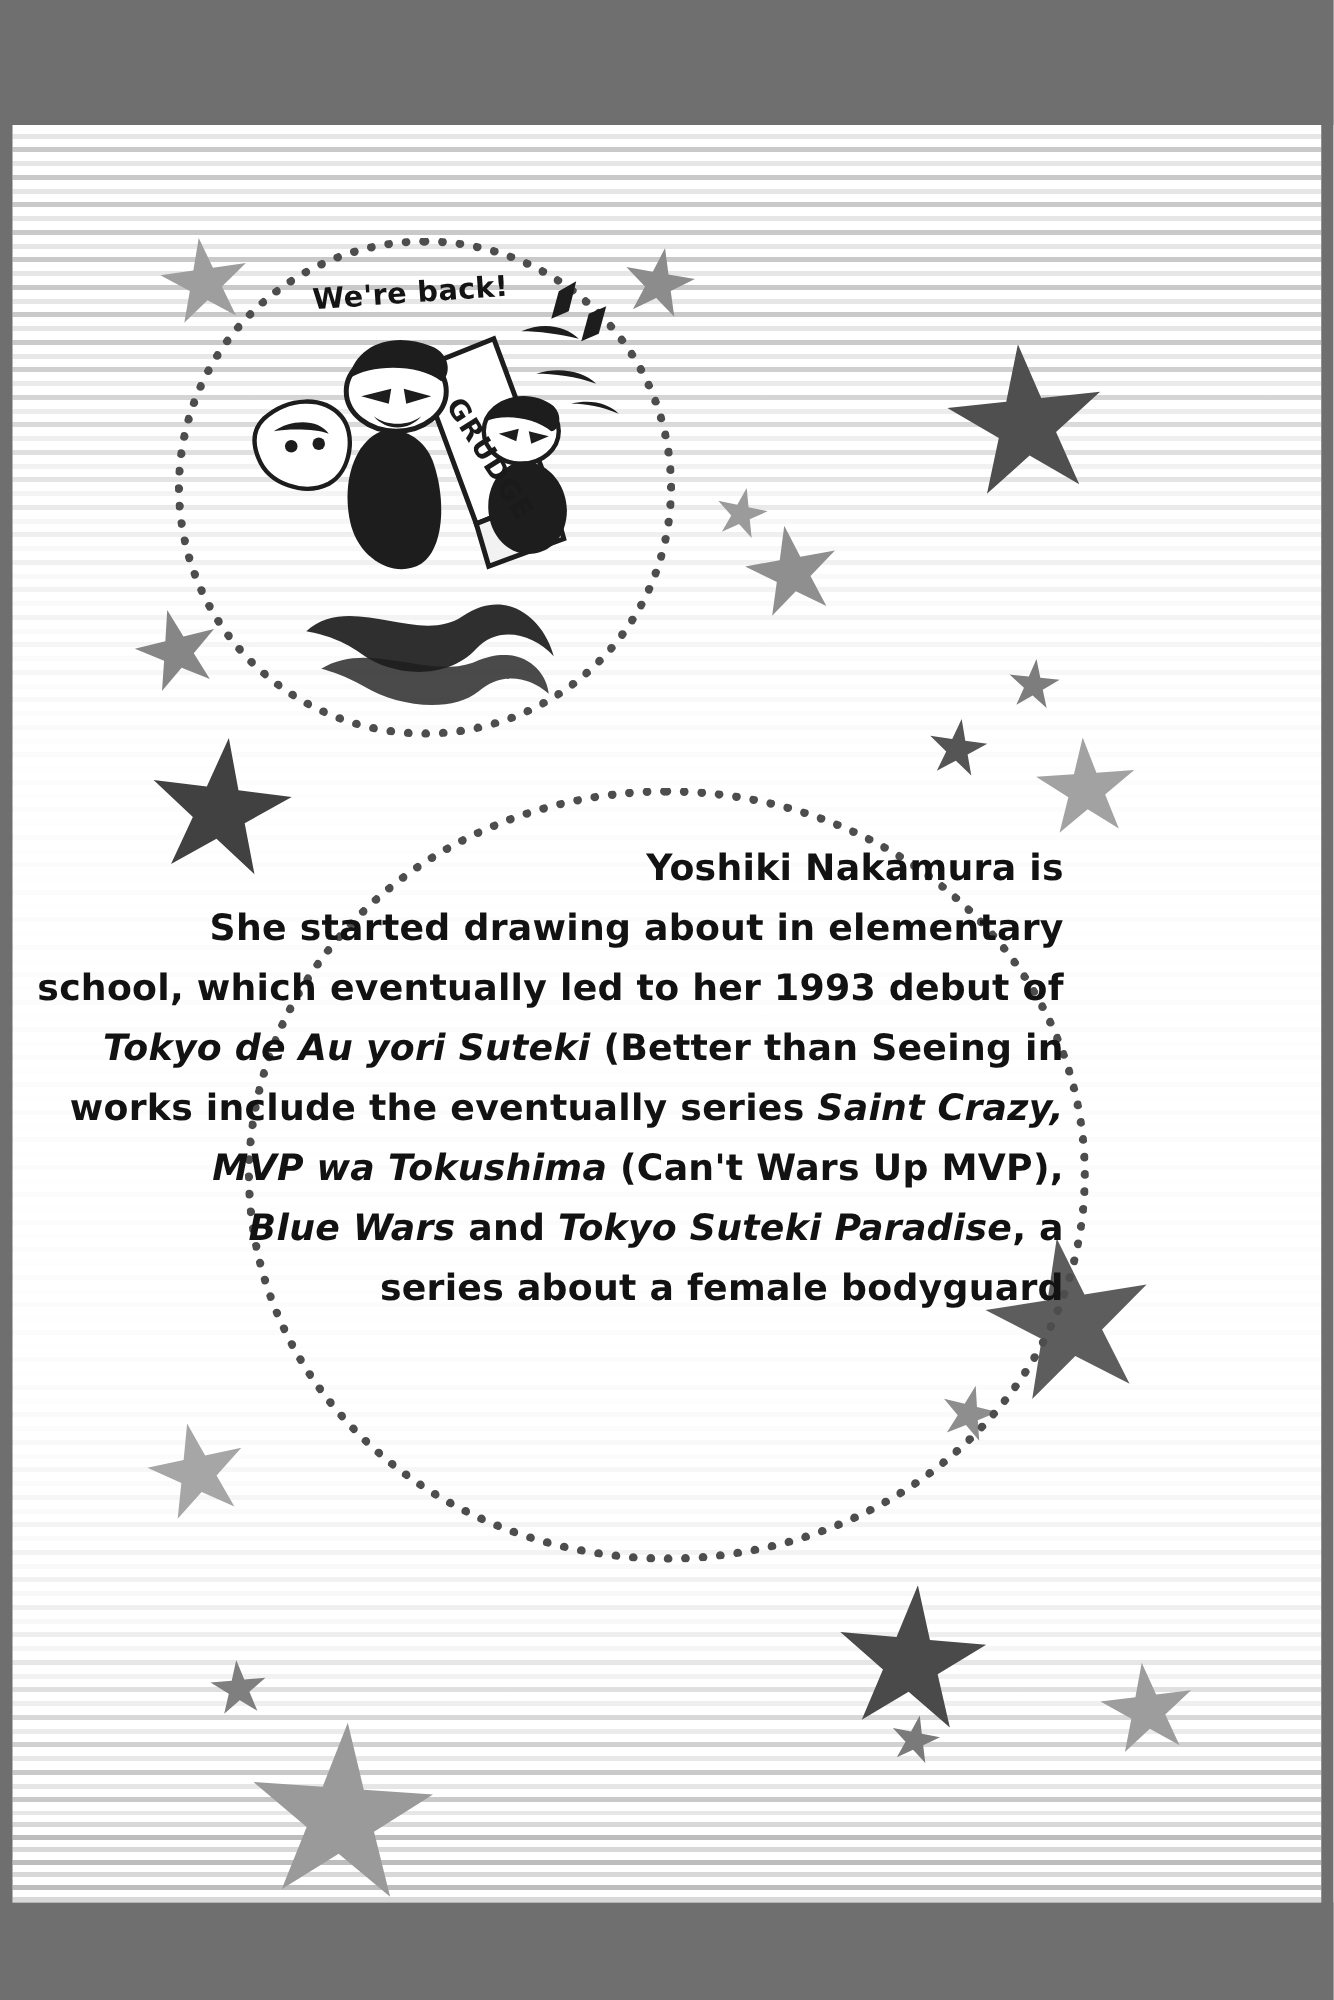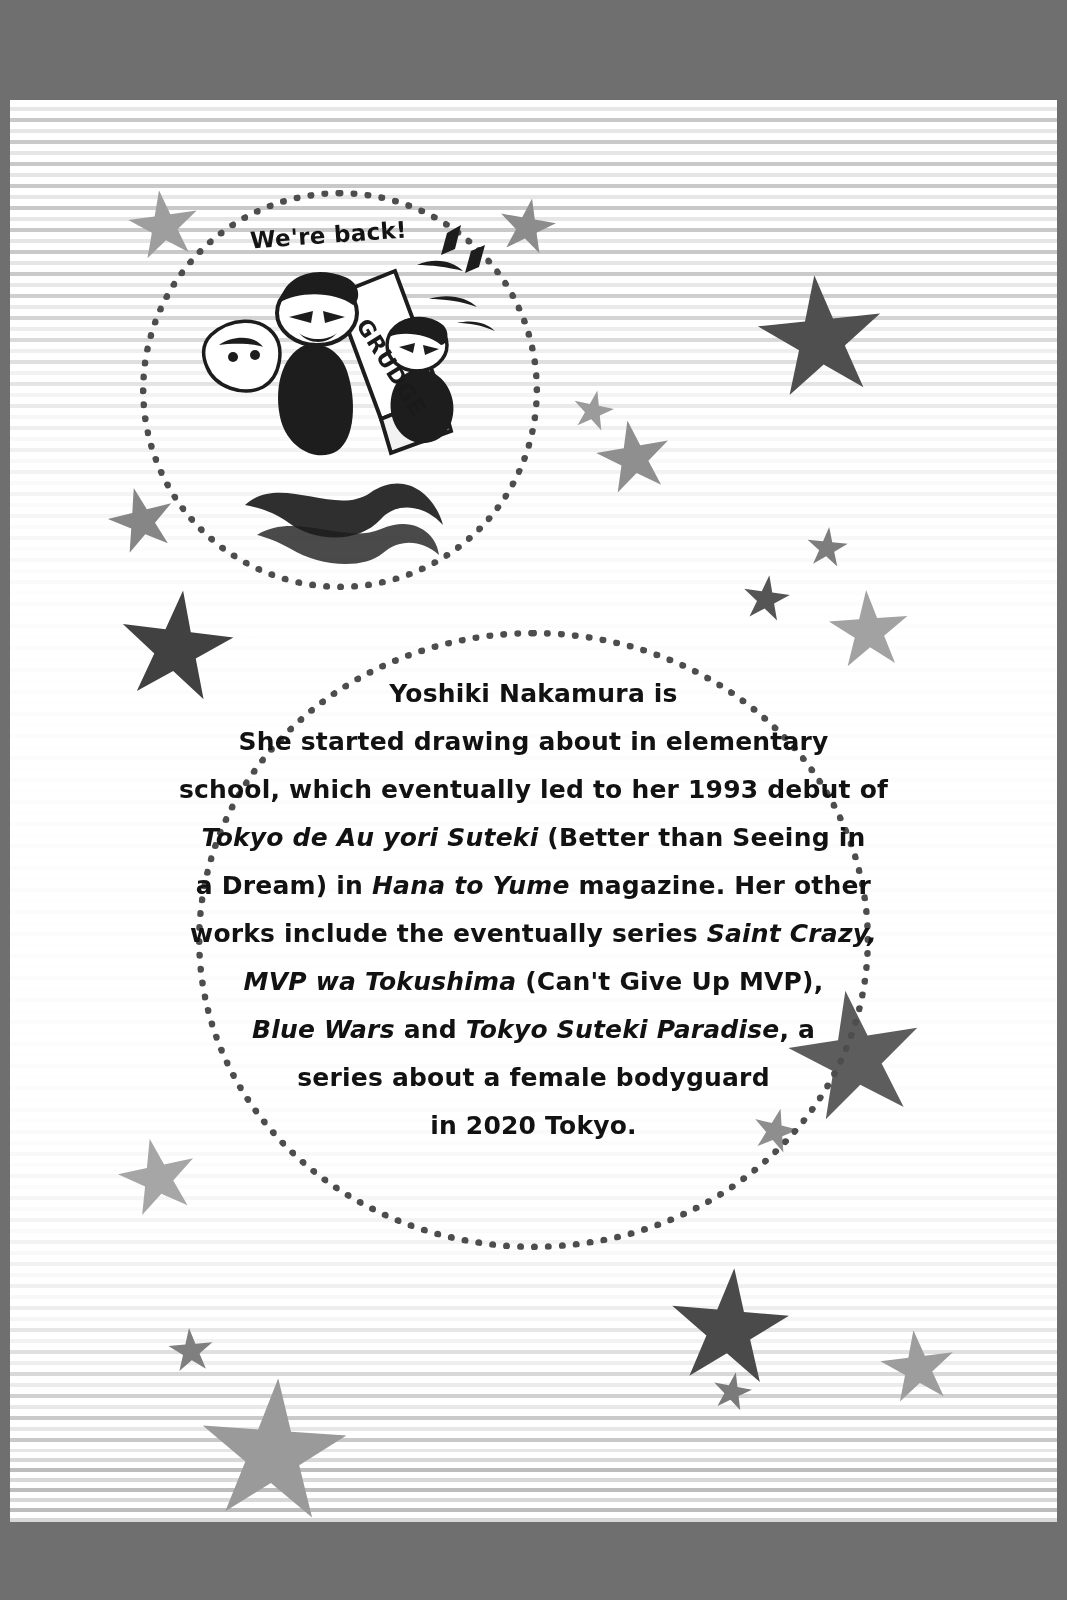--- a/index.html
+++ b/index.html
@@ -116,29 +116,29 @@
 
   
   .bio-text {
     position: absolute;
     left: 216px;
     top: 660px;
     width: 635px;
     height: 560px;
     display: flex;
     flex-direction: column;
-    align-items: center;
+    align-items: flex-end;
     justify-content: flex-start;
     padding-top: 10px;
     box-sizing: border-box;
     text-align: center;
     color: #121212;
     font-family: "DejaVu Sans", sans-serif;
     font-weight: bold;
-    font-size: 25px;
+    font-size: 29px;
     line-height: 48px;
     letter-spacing: 0.2px;
   }
   .bio-line { white-space: nowrap; }
   .bio-line i { font-style: italic; }
 
   
   .illus {
     position: absolute;
     left: 185px;
@@ -245,21 +245,19 @@
 
   <div class="werebacktext">We're back!</div>
   <div class="grudge-text">GRUDGE</div>
 
   <div class="bubble bubble-main"></div>
   <div class="bio-text" id="bio-text">
       <div class="bio-line"><span>Yoshiki Nakamura is</span></div>
       <div class="bio-line"><span>She started drawing about in elementary</span></div>
       <div class="bio-line"><span>school, which eventually led to her 1993 debut of</span></div>
       <div class="bio-line"><i>Tokyo de Au yori Suteki</i><span> (Better than Seeing in</span></div>
-      <div class="bio-line"><span>a Dream) in </span><i>Hana to Yume</i><span> magazine. Her other</span></div>
       <div class="bio-line"><span>works include the eventually series </span><i>Saint Crazy,</i></div>
-      <div class="bio-line"><i>MVP wa Tokushima</i><span> (Can't Give Up MVP),</span></div>
+      <div class="bio-line"><i>MVP wa Tokushima</i><span> (Can't Wars Up MVP),</span></div>
       <div class="bio-line"><i>Blue Wars</i><span> and </span><i>Tokyo Suteki Paradise</i><span>, a</span></div>
       <div class="bio-line"><span>series about a female bodyguard</span></div>
-      <div class="bio-line"><span>in 2020 Tokyo.</span></div>
     </div>
 
 </div>
 
 </body></html>

